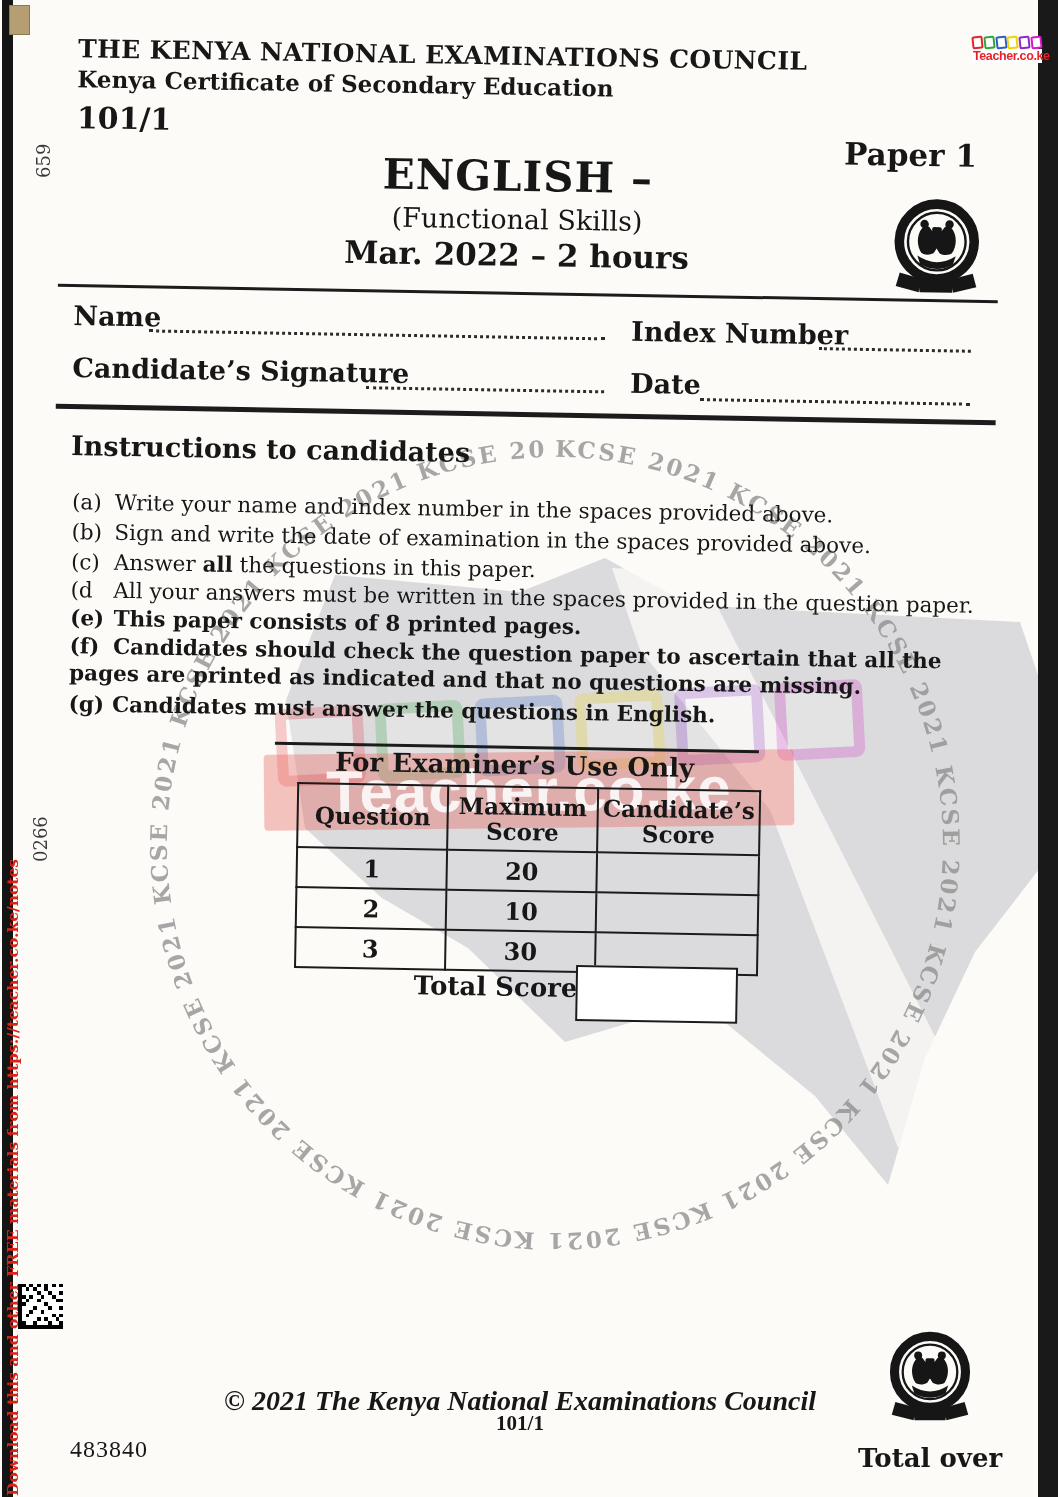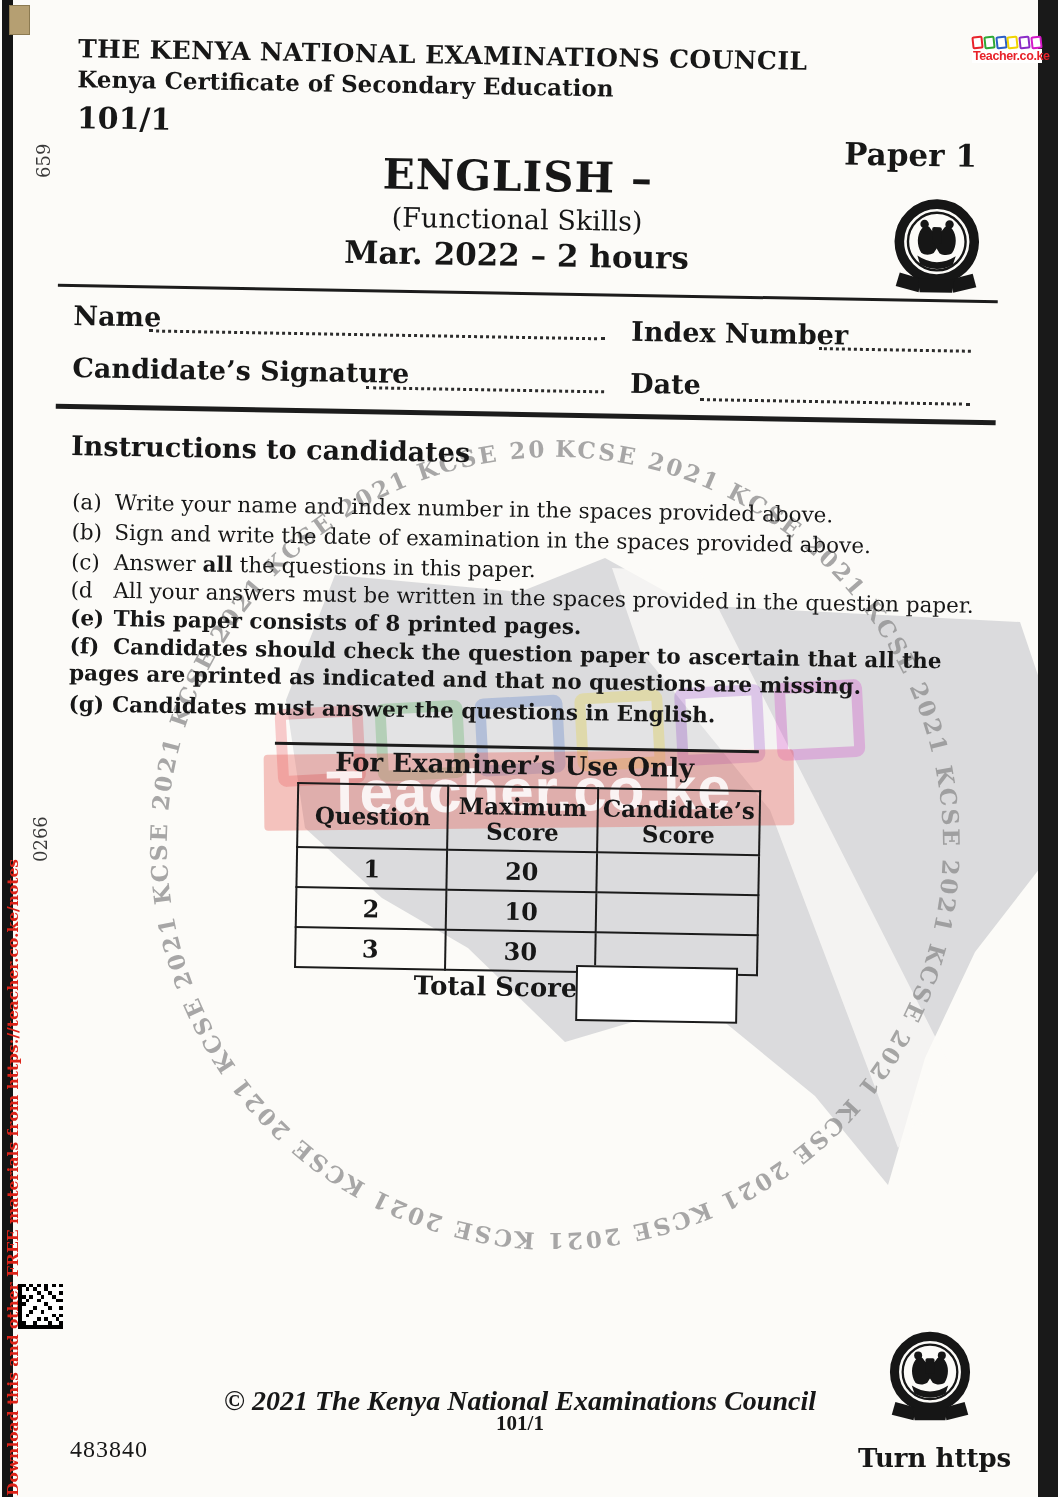--- a/index.html
+++ b/index.html
@@ -207,21 +207,21 @@
     <div class="abs totbox"></div>
   </div>
 
   <div class="foot">
     <div class="t ctr copyr">© 2021 The Kenya National Examinations Council</div>
     <div class="t ctr fcode">101/1</div>
     <div class="t serial">483840</div>
     <svg class="abs emblem" style="left:884px;top:1330px" width="92" height="102" viewBox="0 0 100 112">
         <use href="#knec-emblem-shape"></use>
       </svg>
-    <div class="t turnover">Turn https</div>
+    <div class="t turnover">Total over</div>
   </div>
 
   <div class="vnum" style="left:33px;top:178px">659</div>
   <div class="vnum" style="left:30px;top:862px">0266</div>
   <div class="vlink">Download this and other FREE materials from https://teacher.co.ke/notes</div>
 
   <svg class="abs bc" viewBox="0 0 12 12" shape-rendering="crispEdges">
     <rect x="0" y="0" width="12" height="12" fill="#fff"></rect>
     <rect x="0" y="0" width="1" height="12" fill="#000"></rect>
       <rect x="0" y="11" width="12" height="1" fill="#000"></rect>

